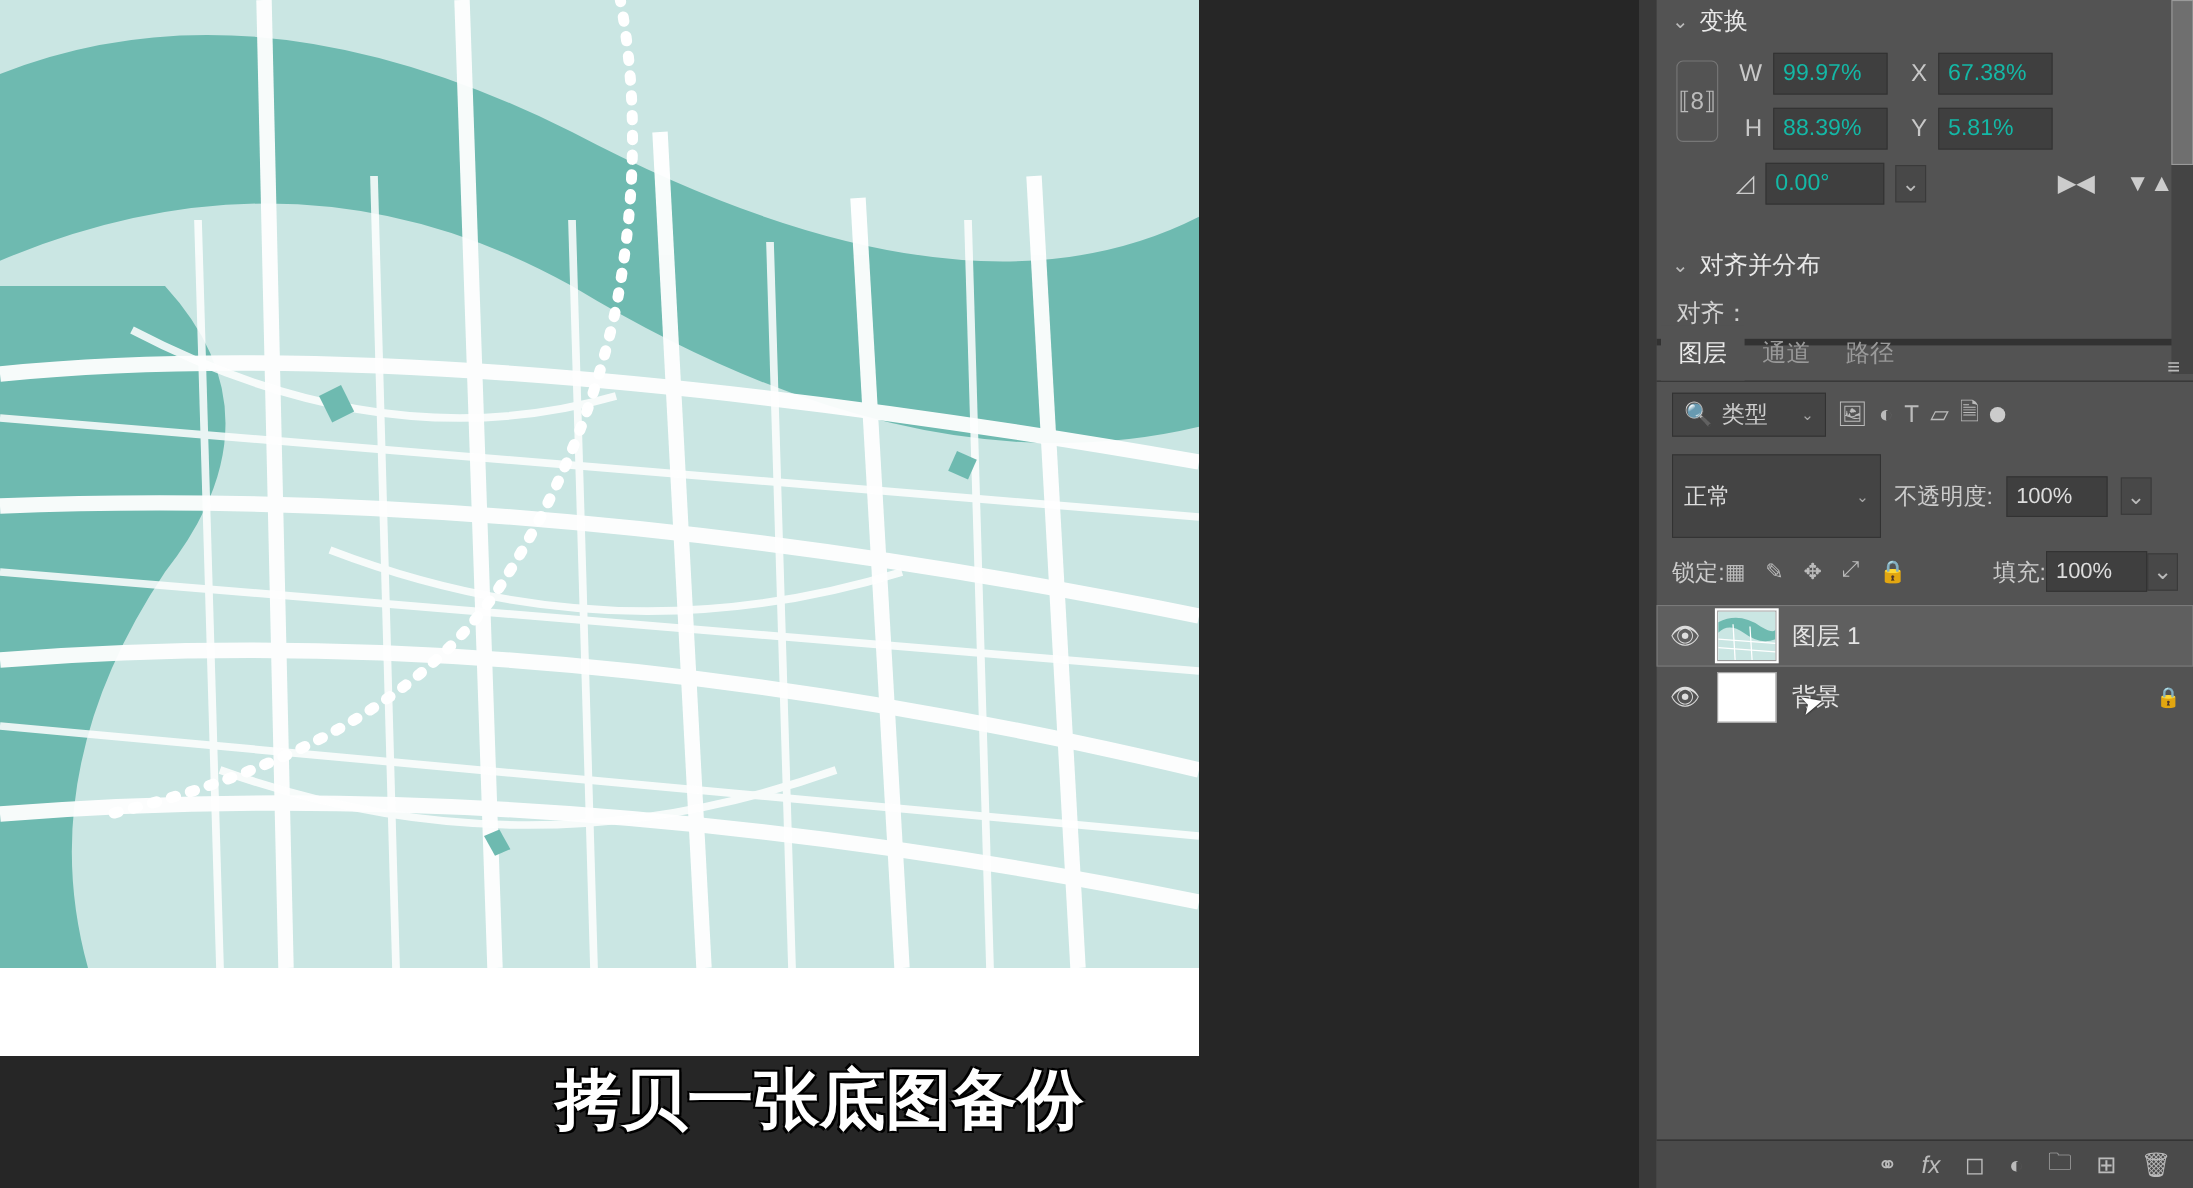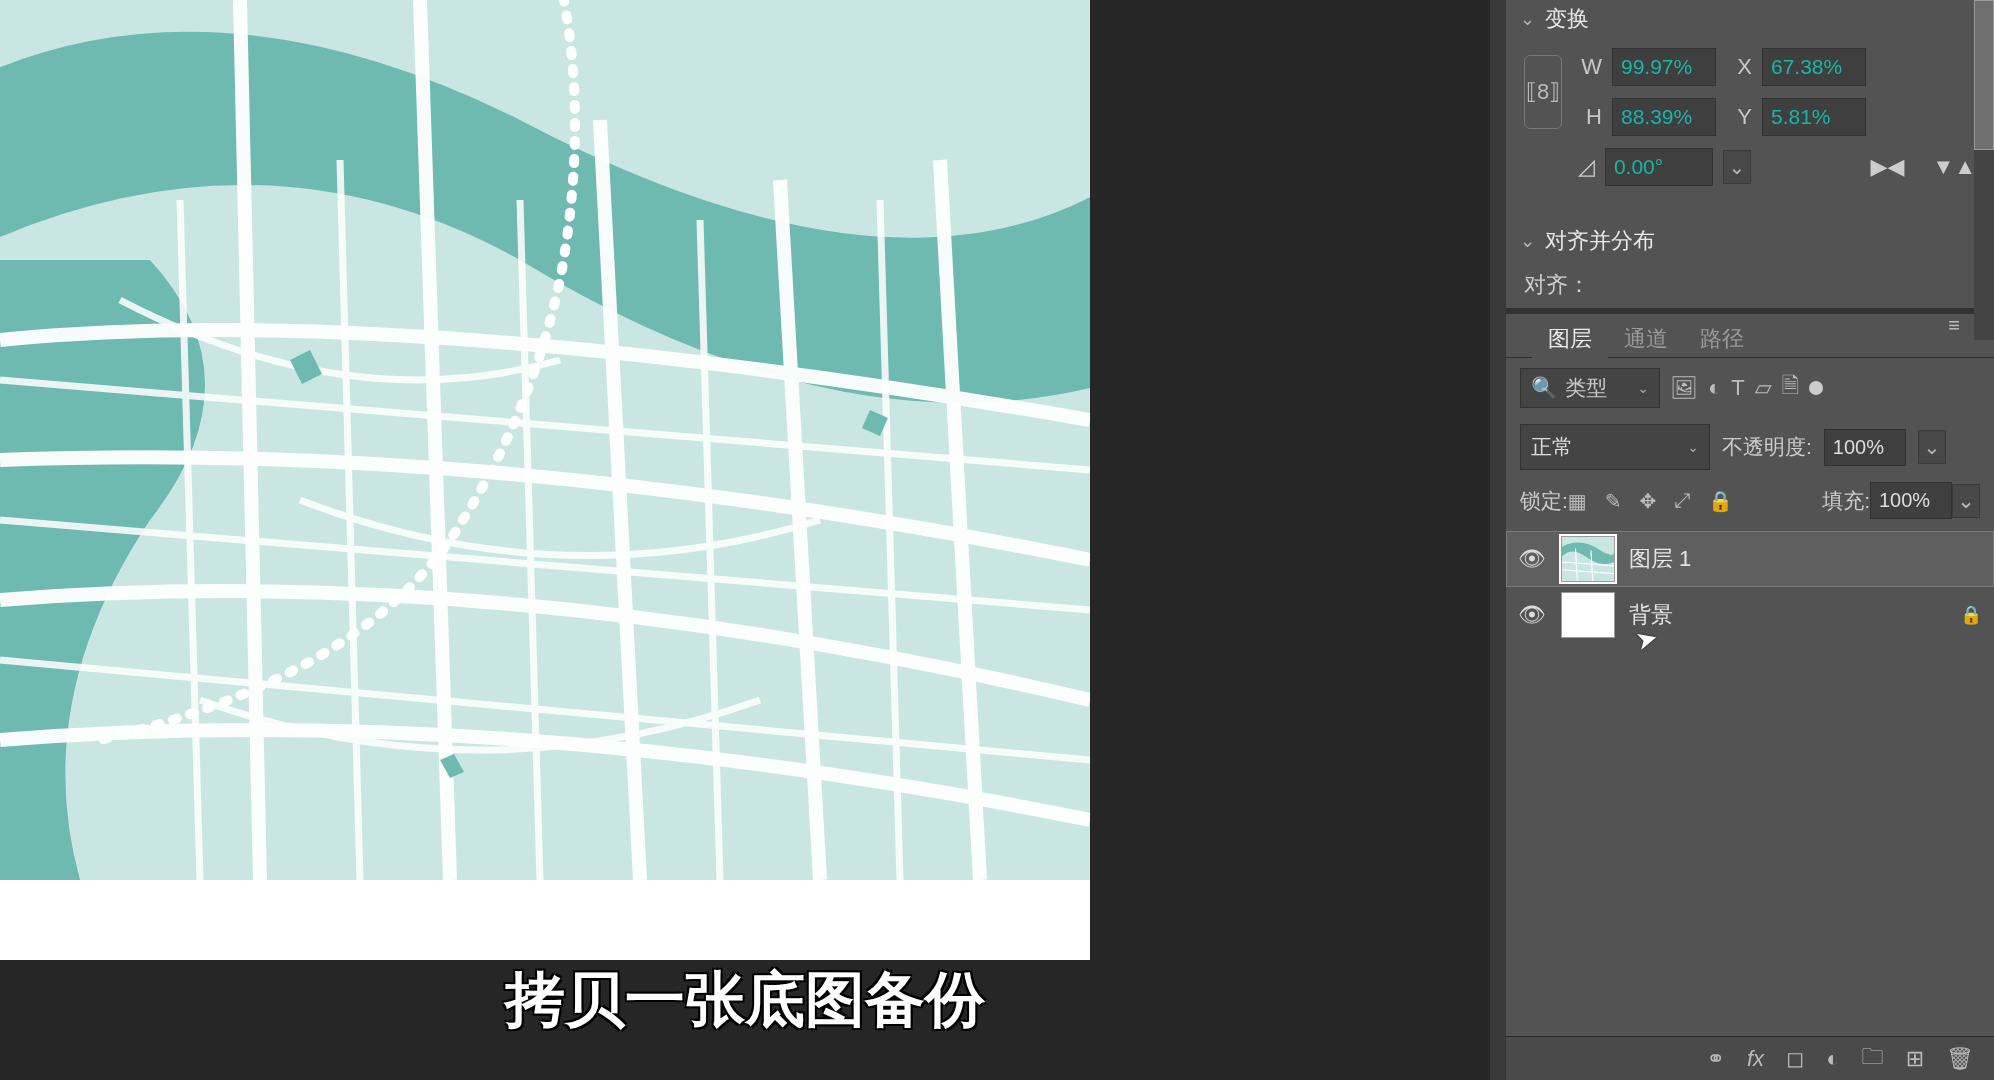--- a/index.html
+++ b/index.html
@@ -81,41 +81,41 @@
   .angle-icon { color: #ccc; font-size: 22px; }
   .dd-btn {
     width: 28px; height: 34px; border: 1px solid #3a3a3a;
     background: #484848; color: #bbb; display:flex;align-items:center;justify-content:center;
   }
   .flip-icons { margin-left: auto; display:flex; gap:28px; color:#ccc; font-size:22px;}
   .align-body { padding: 10px 18px 8px 18px; font-size: 22px; color:#d0d0d0;}
   .divider { height: 6px; background: #323232; }
   
   .layers-panel { position: relative; }
-  .tabs { display: flex; align-items: flex-start; padding: 0 26px; height: 44px; border-bottom: 1px solid #2f2f2f;}
+  .tabs { display: flex; align-items: flex-end; padding: 0 4px; height: 33px; border-bottom: 1px solid #2f2f2f;}
   .tab { padding: 10px 16px; color: #9a9a9a; font-size: 22px;}
   .tab.active { color: #eaeaea; background: #535353; }
   .panel-menu { margin-left: auto; color: #bbb; font-size: 20px; padding: 0 8px;}
   .filter-row { display:flex; align-items:center; gap:10px; padding: 10px 14px;}
   .search-box {
     display:flex; align-items:center; gap:8px;
     background:#444; border:1px solid #323232;
     padding:5px 10px; flex: 0 0 140px;
     color:#ccc; font-size:21px;
   }
   .dd-caret { color:#aaa; font-size:14px; margin-left:auto;}
   .ficon { color:#bbb; font-size:22px;}
   .dot { width:14px;height:14px;border-radius:50%;background:#ccc;}
   .mode-row { display:flex; align-items:center; padding: 6px 14px; gap:12px;}
   .mode-select {
     background:#444; border:1px solid #323232; color:#ddd;
-    padding:8px 10px; width: 190px; font-size:21px; display:flex;align-items:center;
+    padding:23px 10px; width: 190px; font-size:21px; display:flex;align-items:center;
   }
   .opacity-lbl{color:#ccc;font-size:21px;}
-  .pct-box {background:#3f3f3f;border:1px solid #323232;color:#ddd;padding:6px 8px;width:82px;font-size:20px;}
+  .pct-box {background:#3f3f3f;border:1px solid #323232;color:#ddd;padding:6px 8px;width:92px;font-size:20px;}
   .lock-row {display:flex;align-items:center;gap:0;padding:6px 14px;color:#ccc;font-size:21px;}
   .lock-icons { display:flex; gap:18px; font-size:20px; color:#bbb;}
   .layer-list { margin-top:6px;}
   .layer-item {
     display:flex; align-items:center; gap:14px;
     padding: 4px 10px;
     border: 1px solid transparent;
   }
   .layer-item.selected { background:#5f5f5f; border:1px solid #7a7a7a;}
   .eye { width:30px; text-align:center; font-size:22px; color:#ddd;}

